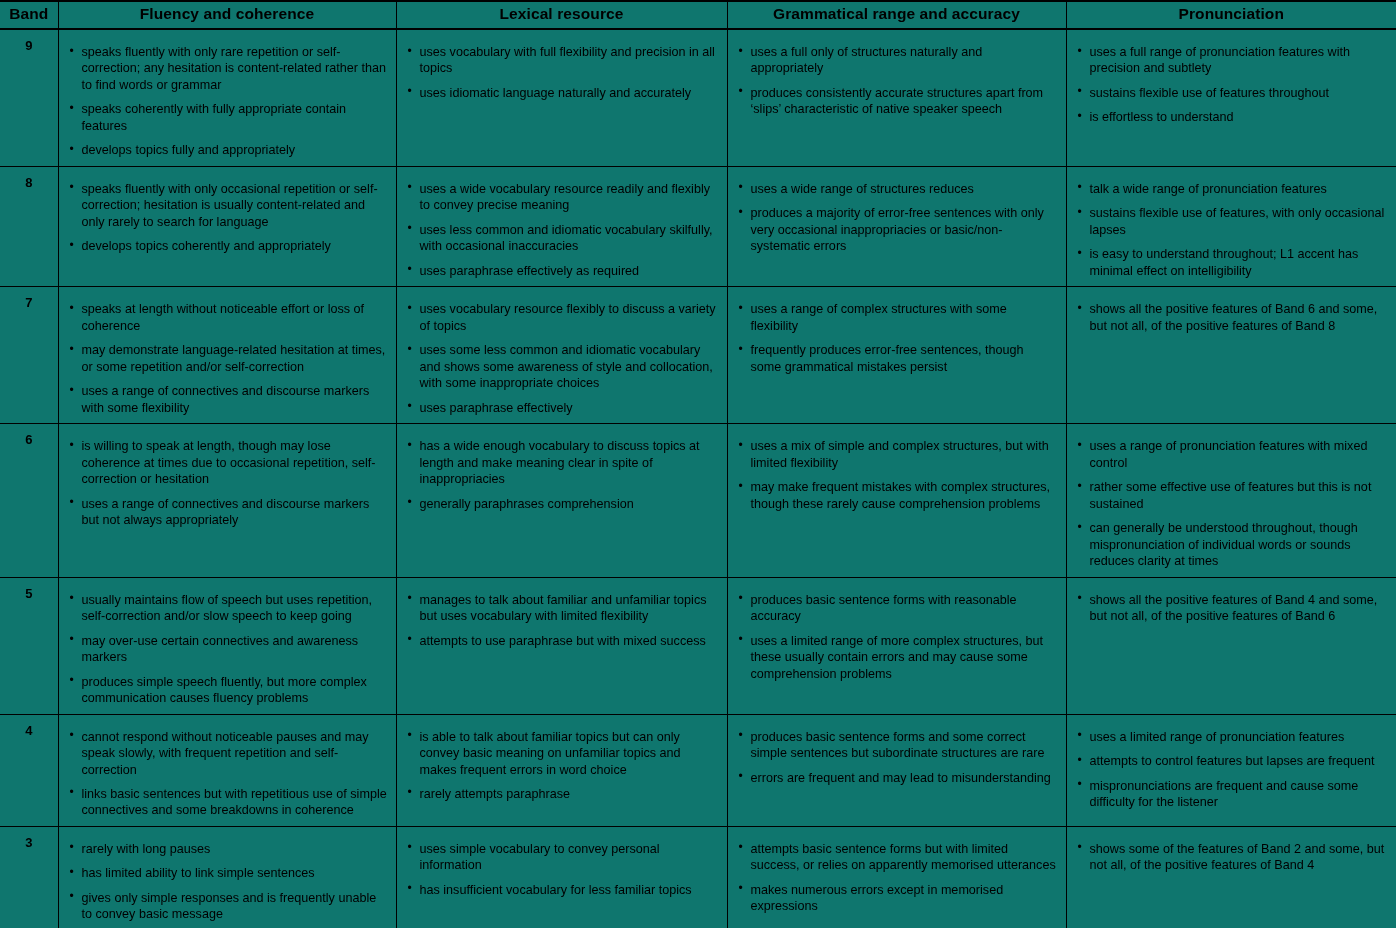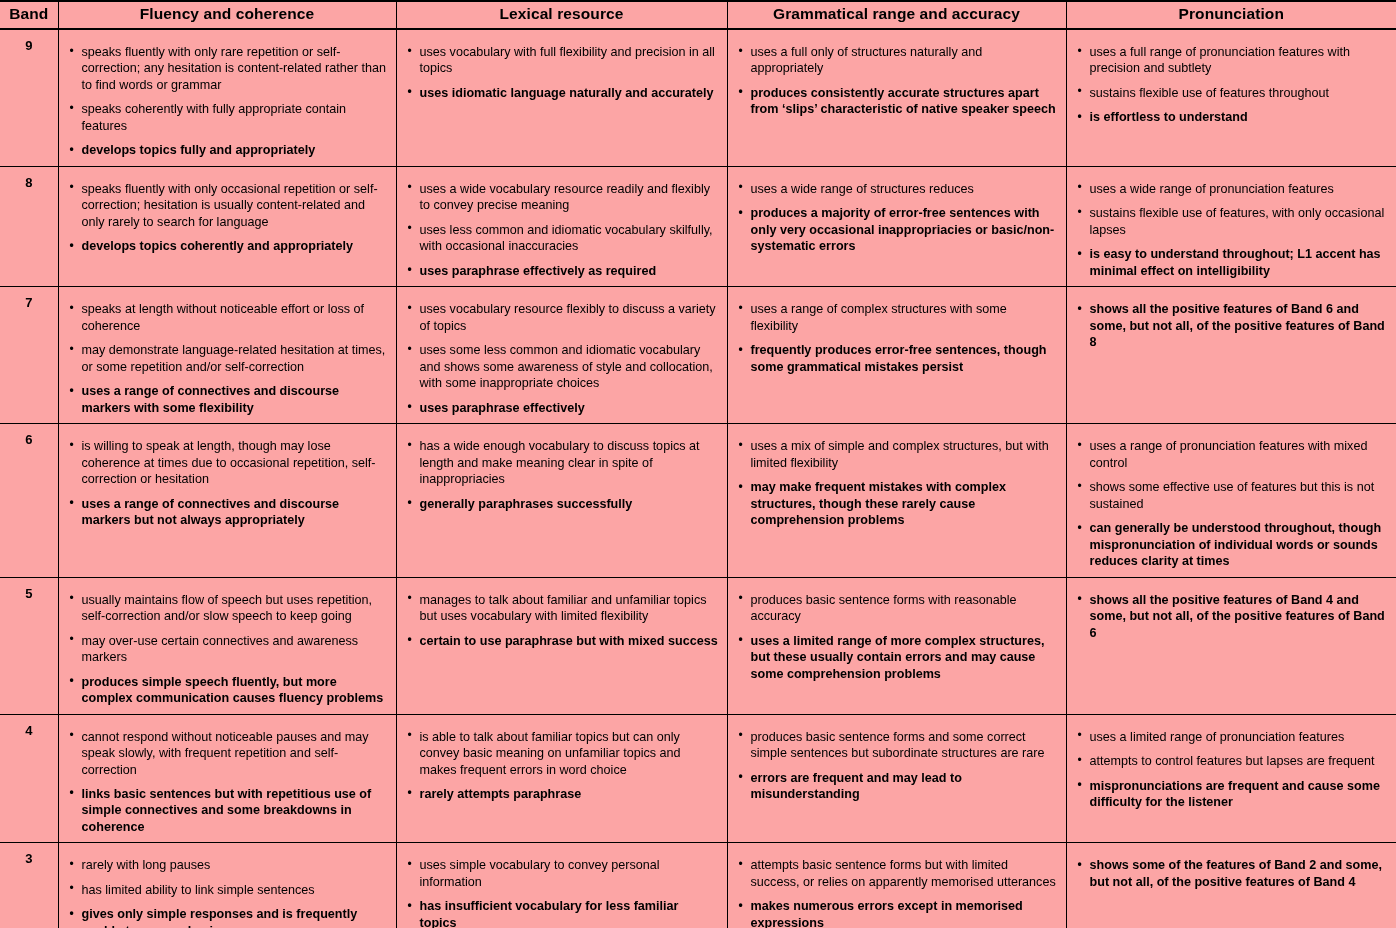--- a/index.html
+++ b/index.html
@@ -8,21 +8,21 @@
     background: #ffffff;
   }
   body {
     font-family: "Liberation Sans", sans-serif;
     color: #000000;
   }
   #sheet {
     width: 1396px;
     height: 928px;
     position: relative;
-    background: #fca5a5;
+    background: #0f766e;
     overflow: hidden;
     box-sizing: border-box;
   }
   table.descriptors {
     border-collapse: collapse;
     width: 1396px;
     table-layout: fixed;
     border-top: 2px solid #000;
     border-bottom: 2px solid #000;
   }
@@ -66,21 +66,21 @@
     padding: 14px 8px 7px 10px;
   }
   ul.desc li {
     position: relative;
     padding-left: 13px;
     margin: 0 0 8px 0;
     font-size: 12.6px;
     line-height: 1.31;
     text-align: left;
   }
-  ul.desc li:last-child { margin-bottom: 0; font-weight: bold; }
+  ul.desc li:last-child { margin-bottom: 0; }
   ul.desc li::before {
     content: "\2022";
     position: absolute;
     left: 1px;
     top: -0.5px;
     font-size: 12px;
     line-height: 1.31;
   }
 </style>
 </head>
@@ -150,21 +150,21 @@
             </ul>
           </td>
           <td>
             <ul class="desc">
               <li>uses a wide range of structures reduces</li>
               <li>produces a majority of error-free sentences with only very occasional inappropriacies or basic/non-systematic errors</li>
             </ul>
           </td>
           <td>
             <ul class="desc">
-              <li>uses a wide range of pronunciation features</li>
+              <li>talk a wide range of pronunciation features</li>
               <li>sustains flexible use of features, with only occasional lapses</li>
               <li>is easy to understand throughout; L1 accent has minimal effect on intelligibility</li>
             </ul>
           </td>
         </tr>
         <tr>
           <td class="band-cell">7</td>
           <td>
             <ul class="desc">
               <li>speaks at length without noticeable effort or loss of coherence</li>
@@ -195,50 +195,50 @@
           <td class="band-cell">6</td>
           <td>
             <ul class="desc">
               <li>is willing to speak at length, though may lose coherence at times due to occasional repetition, self-correction or hesitation</li>
               <li>uses a range of connectives and discourse markers but not always appropriately</li>
             </ul>
           </td>
           <td>
             <ul class="desc">
               <li>has a wide enough vocabulary to discuss topics at length and make meaning clear in spite of inappropriacies</li>
-              <li>generally paraphrases successfully</li>
+              <li>generally paraphrases comprehension</li>
             </ul>
           </td>
           <td>
             <ul class="desc">
               <li>uses a mix of simple and complex structures, but with limited flexibility</li>
               <li>may make frequent mistakes with complex structures, though these rarely cause comprehension problems</li>
             </ul>
           </td>
           <td>
             <ul class="desc">
               <li>uses a range of pronunciation features with mixed control</li>
-              <li>shows some effective use of features but this is not sustained</li>
+              <li>rather some effective use of features but this is not sustained</li>
               <li>can generally be understood throughout, though mispronunciation of individual words or sounds reduces clarity at times</li>
             </ul>
           </td>
         </tr>
         <tr>
           <td class="band-cell">5</td>
           <td>
             <ul class="desc">
               <li>usually maintains flow of speech but uses repetition, self-correction and/or slow speech to keep going</li>
               <li>may over-use certain connectives and awareness markers</li>
               <li>produces simple speech fluently, but more complex communication causes fluency problems</li>
             </ul>
           </td>
           <td>
             <ul class="desc">
               <li>manages to talk about familiar and unfamiliar topics but uses vocabulary with limited flexibility</li>
-              <li>certain to use paraphrase but with mixed success</li>
+              <li>attempts to use paraphrase but with mixed success</li>
             </ul>
           </td>
           <td>
             <ul class="desc">
               <li>produces basic sentence forms with reasonable accuracy</li>
               <li>uses a limited range of more complex structures, but these usually contain errors and may cause some comprehension problems</li>
             </ul>
           </td>
           <td>
             <ul class="desc">

